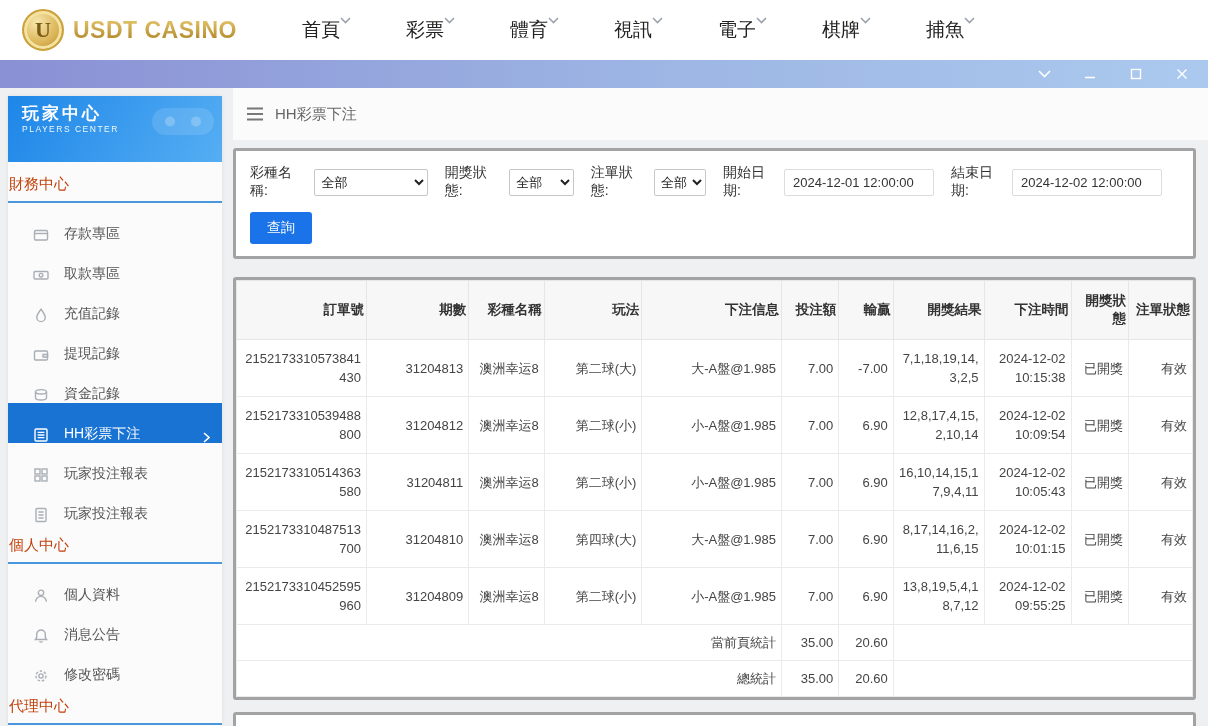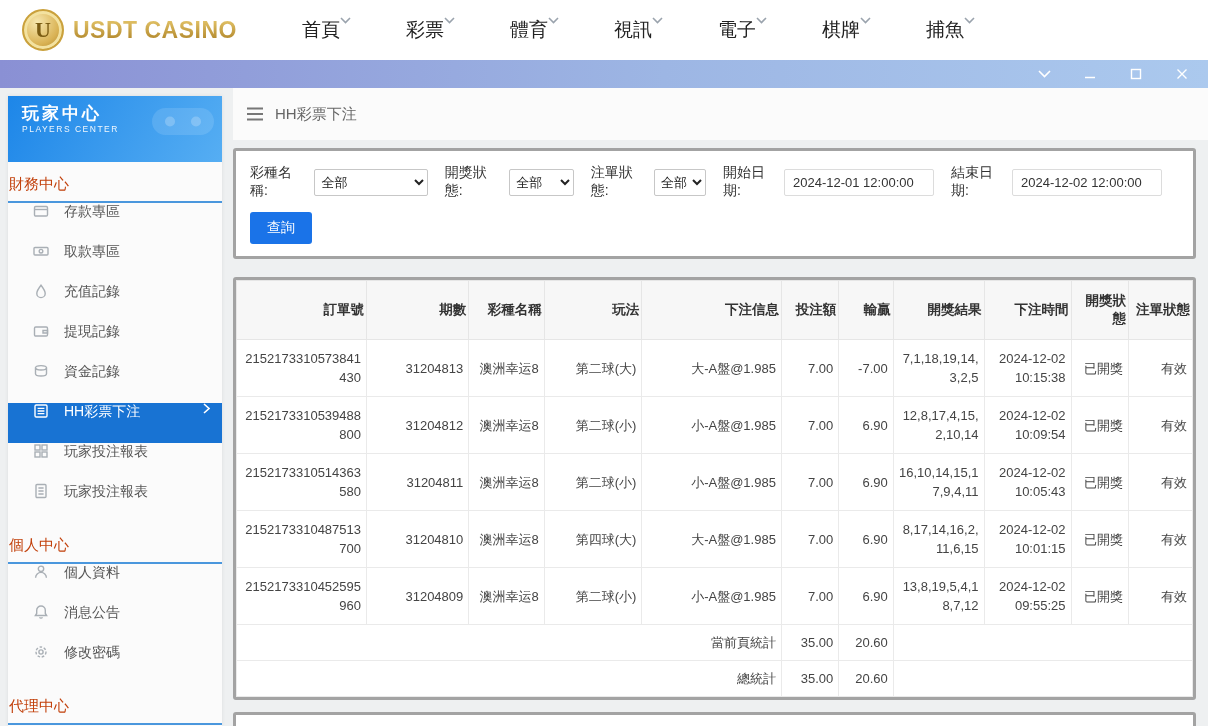--- a/index.html
+++ b/index.html
@@ -30,21 +30,21 @@
 
   
   .sidebar { width:214px; margin:8px 0 0 8px; background:#fbfbfb; height:calc(100% - 8px);
     box-shadow:0 0 4px rgba(0,0,0,.08); overflow:hidden; }
   .sb-header { height:66px; background:linear-gradient(120deg,#1d86e8,#56aef3); color:#fff;
     padding:8px 14px; position:relative; overflow:hidden; }
   .sb-title { font-size:17px; font-weight:bold; letter-spacing:3px; line-height:20px; }
   .sb-sub { font-size:8.5px; letter-spacing:1.5px; opacity:.92; }
   .sb-watermark { position:absolute; right:4px; top:2px; opacity:.55; }
   .sb-section-head { padding:13px 1px 7px; color:#c2410c; font-size:15px; border-bottom:2px solid #4a97dd; }
-  .sb-item { display:flex; align-items:flex-start; gap:15px; height:40px; padding:0 12px 0 25px;
+  .sb-item { display:flex; align-items:flex-end; gap:15px; height:40px; padding:0 12px 0 25px;
     color:#555; font-size:14px; cursor:pointer; }
   .sb-item .icn { width:16px; height:16px; color:#a9afb5; flex:0 0 16px; }
   .sb-item.active { background:#1873d3; color:#fff; }
   .sb-item.active .icn { color:#fff; }
   .sb-item .chev { margin-left:auto; }
 
   
   .content { flex:1; display:flex; flex-direction:column; margin-left:11px; min-width:0; }
   .breadcrumb { height:52px; background:#fbfbfb; display:flex; align-items:center; gap:11px;
     padding:0 13px; color:#666; font-size:15px; flex:0 0 52px; }

